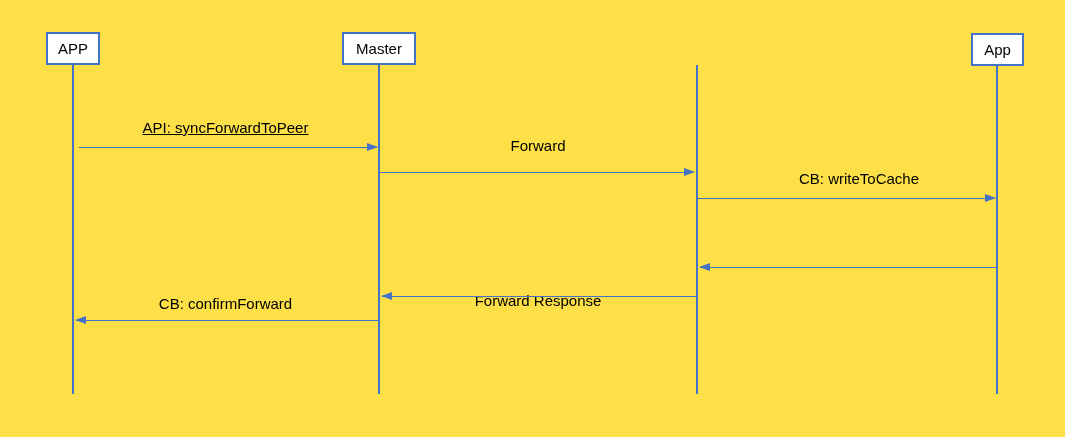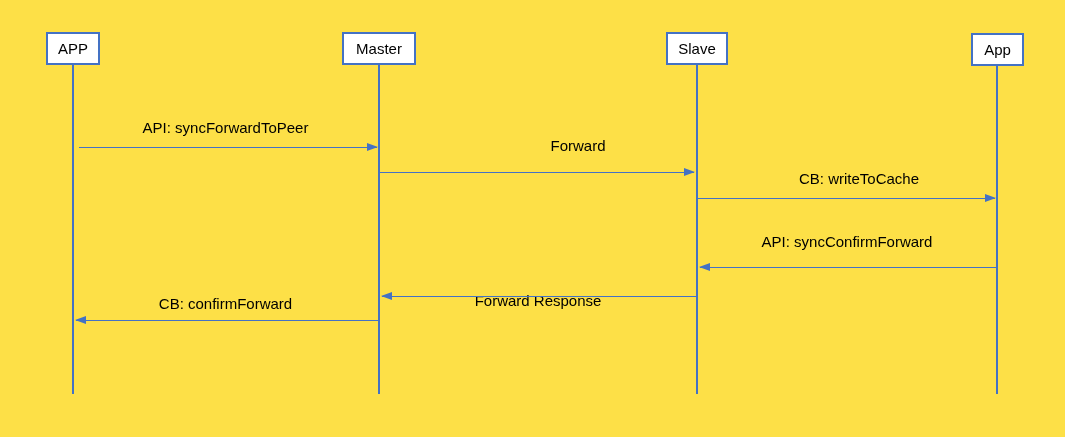--- a/index.html
+++ b/index.html
@@ -67,44 +67,42 @@
     border-right: 11px solid var(--accent, #4472C4);
   }
 </style>
 </head>
 <body>
 
 <div class="canvas">
 
   <div class="actor-box" style="left:46px; top:32px; width:54px;">APP</div>
   <div class="actor-box" style="left:342px; top:32px; width:74px;">Master</div>
-  <div class="actor-box" style="left:666px; top:32px; width:62px;">Slave</div>
   <div class="actor-box" style="left:971px; top:33px; width:53px;">App</div>
 
   <div class="lifeline" style="left:72px;"></div>
   <div class="lifeline" style="left:378px;"></div>
   <div class="lifeline" style="left:696px;"></div>
   <div class="lifeline" style="left:996px;"></div>
 
-  <div class="msg-label" style="left:72px; top:118px; width:307px;">API: syncForwardToPeer</div>
+  <div class="msg-label" style="left:72px; top:118px; width:307px;text-decoration:underline;">API: syncForwardToPeer</div>
   <div class="msg-line dir-right" style="left:79px; top:147px; width:298px;">
     <span class="arrowhead"></span>
   </div>
 
-  <div class="msg-label" style="left:379px; top:136px; width:318px;margin-left:40px;">Forward</div>
+  <div class="msg-label" style="left:379px; top:136px; width:318px;">Forward</div>
   <div class="msg-line dir-right" style="left:380px; top:172px; width:314px;">
     <span class="arrowhead"></span>
   </div>
 
   <div class="msg-label" style="left:697px; top:169px; width:300px;margin-left:12px;">CB: writeToCache</div>
   <div class="msg-line dir-right" style="left:698px; top:198px; width:297px;">
     <span class="arrowhead"></span>
   </div>
 
-  <div class="msg-label" style="left:697px; top:232px; width:300px;">API: syncConfirmForward</div>
   <div class="msg-line dir-left" style="left:700px; top:267px; width:297px;">
     <span class="arrowhead"></span>
   </div>
 
   <div class="msg-label" style="left:379px; top:263px; width:318px;margin-top:28px;">Forward Response</div>
   <div class="msg-line dir-left" style="left:382px; top:296px; width:314px;">
     <span class="arrowhead"></span>
   </div>
 
   <div class="msg-label" style="left:72px; top:294px; width:307px;">CB: confirmForward</div>

